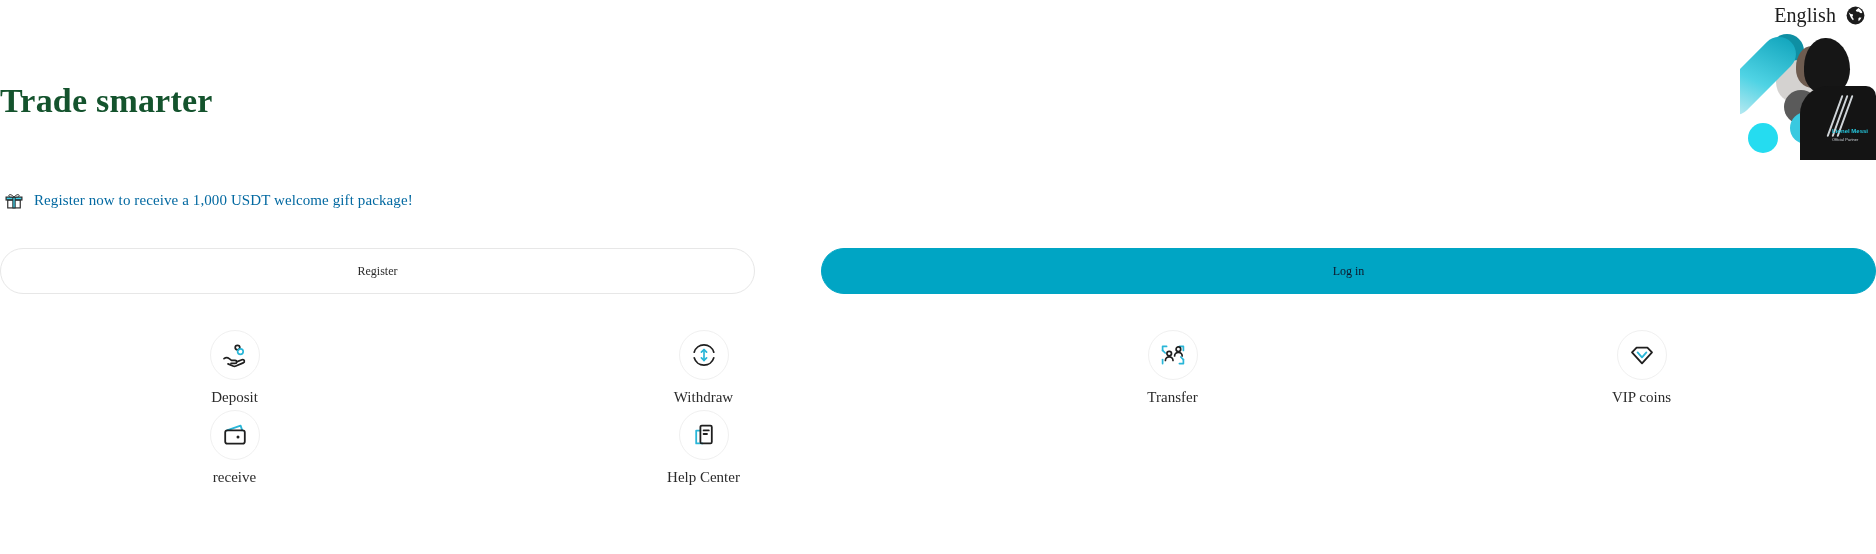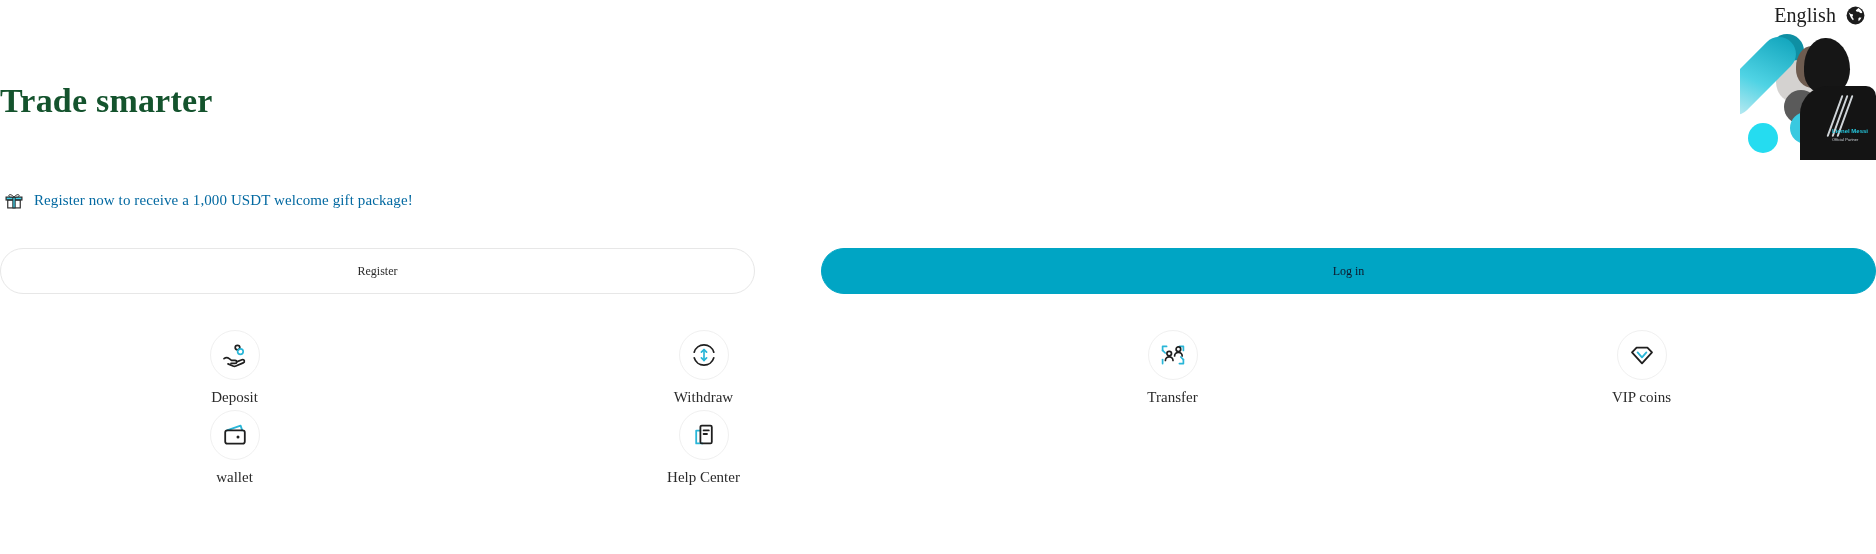--- a/index.html
+++ b/index.html
@@ -333,21 +333,21 @@
     </div>
 
     <div class="shortcut">
       <div class="bubble">
         <svg viewBox="0 0 28 28" fill="none" stroke="#1f1f1f" stroke-width="1.8" stroke-linecap="round" stroke-linejoin="round">
           <path d="M6 9.4L19.6 4.6l1.6 4.8" stroke="#29b6d8"></path>
           <rect x="4.2" y="9.4" width="19.6" height="13.2" rx="2.2"></rect>
           <circle cx="17" cy="16" r="1.5" fill="#1f1f1f" stroke="none"></circle>
         </svg>
       </div>
-      <div class="label">wallet</div>
+      <div class="label">receive</div>
     </div>
 
     <div class="shortcut">
       <div class="bubble">
         <svg viewBox="0 0 28 28" fill="none" stroke="#1f1f1f" stroke-width="1.8" stroke-linecap="round" stroke-linejoin="round">
           <path d="M10.4 9.6H6.2v12.8h6.2" stroke="#29b6d8"></path>
           <rect x="10.4" y="4.6" width="11.4" height="17.8" rx="1.4"></rect>
           <path d="M13.6 9.4h5.2M13.6 13h3.4"></path>
         </svg>
       </div>

